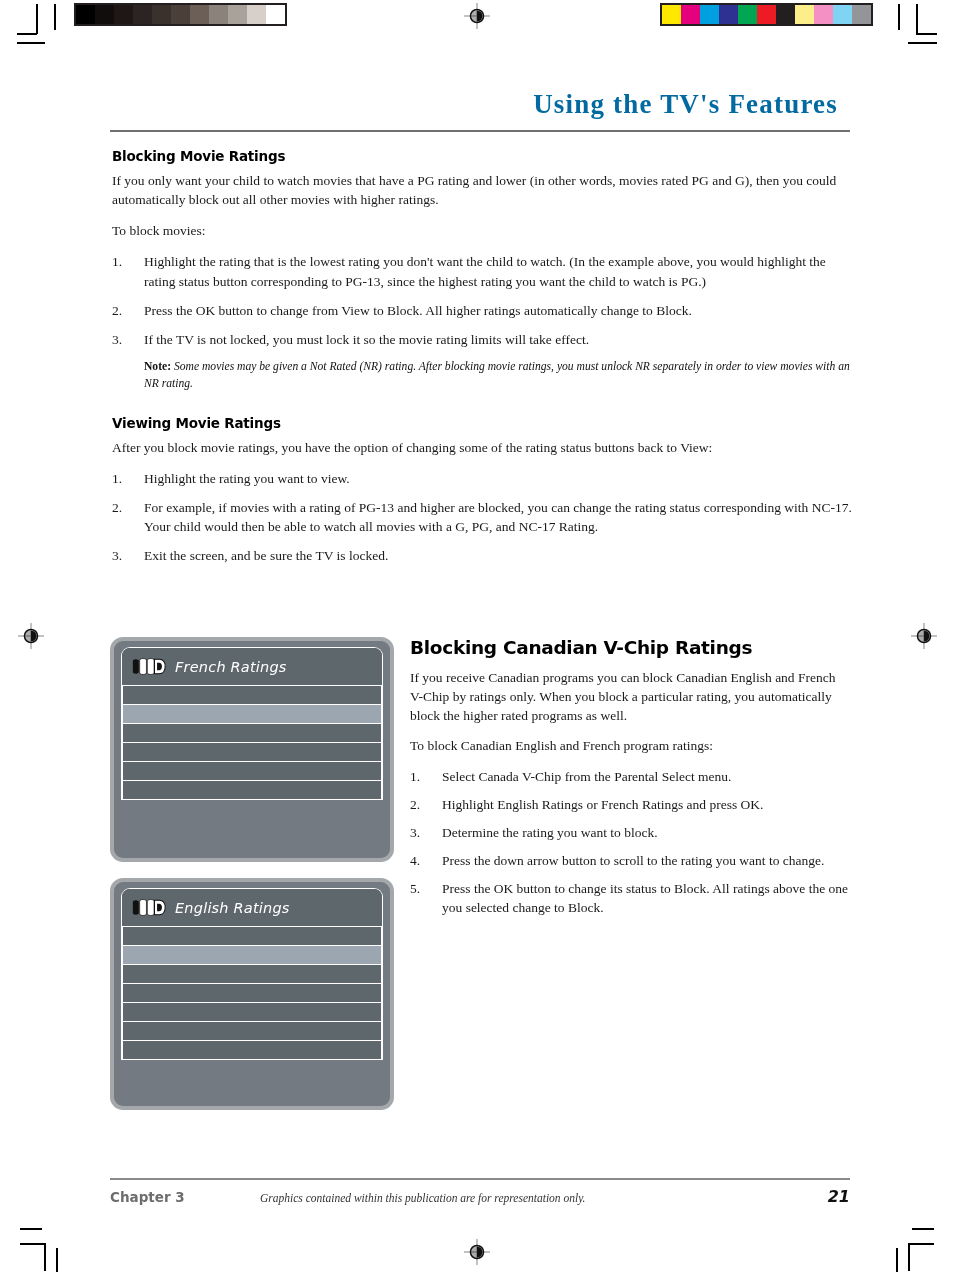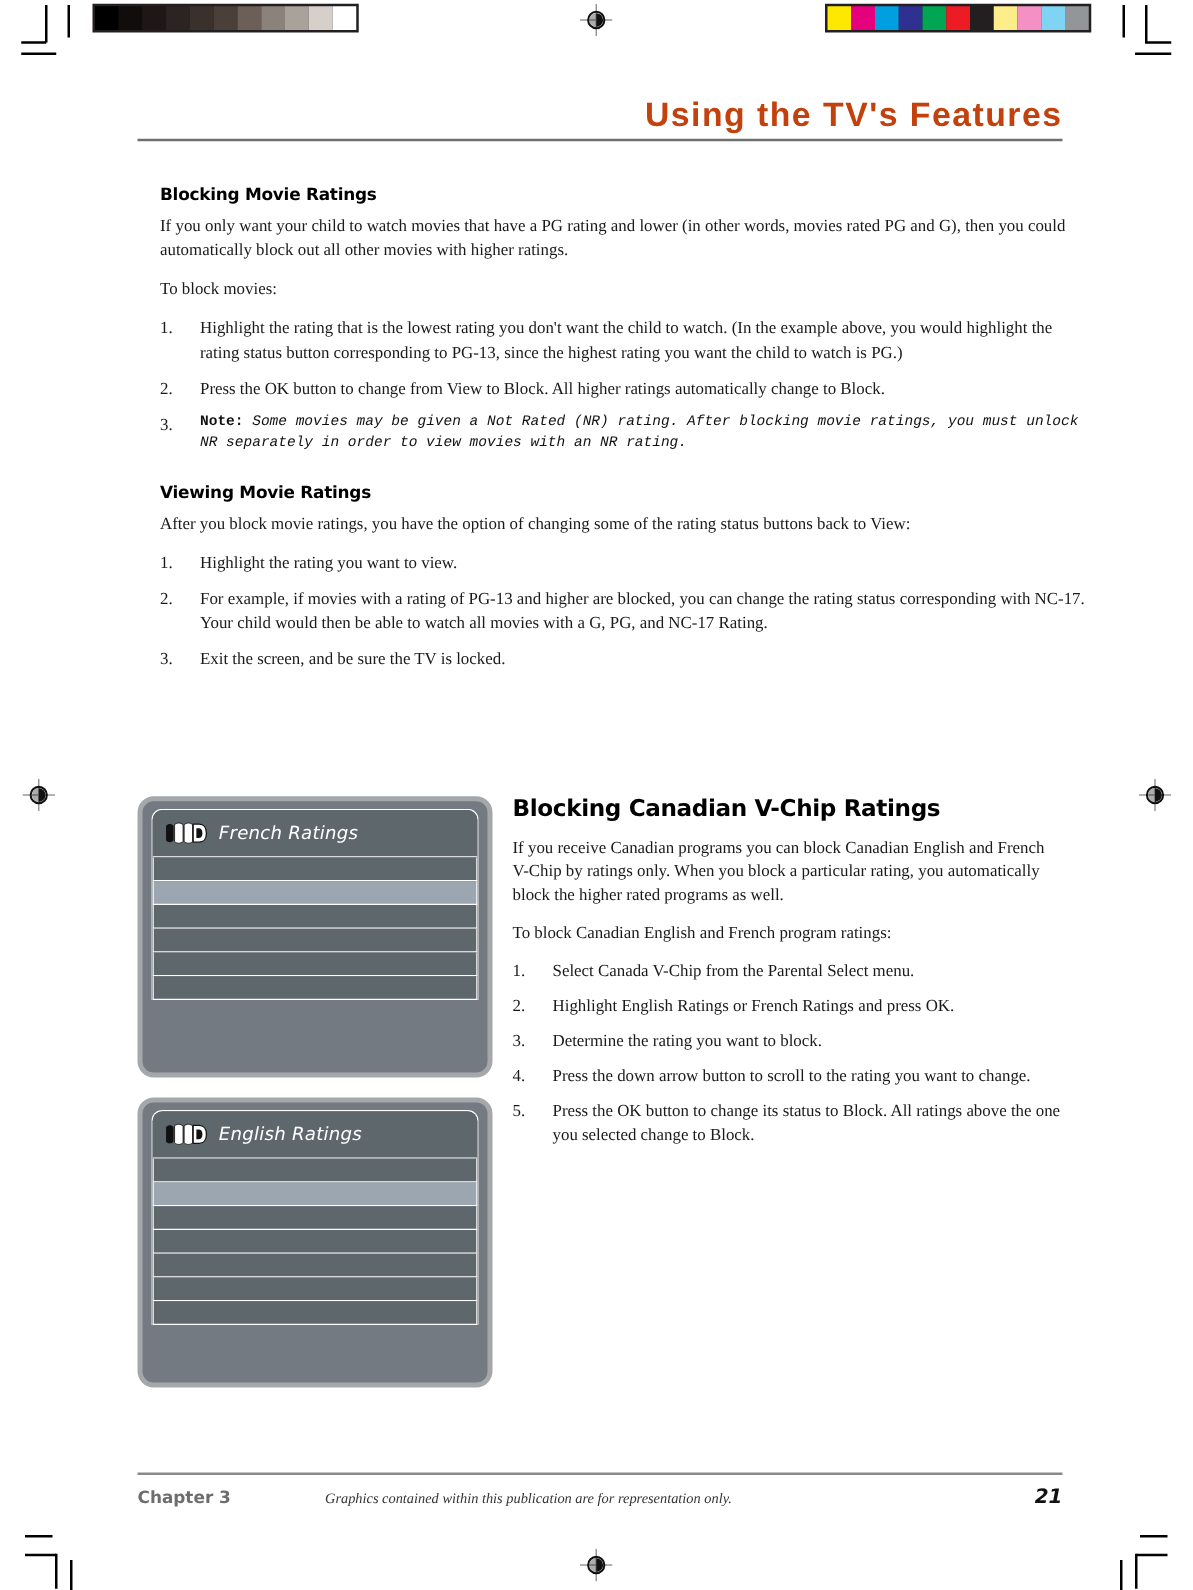--- a/index.html
+++ b/index.html
@@ -40,38 +40,38 @@
     width: 954px; height: 1272px;
   }
 
   .page-header {
     position: absolute;
     left: 110px; top: 78px;
     width: 740px;
   }
   .page-title {
     text-align: right;
-    font-family: Liberation Sans, sans-serif;
+    font-family: Liberation Serif, serif;
     font-weight: bold;
     font-size: 27px;
     letter-spacing: 1.2px;
-    color: #c2410c;
+    color: #0369a1;
     line-height: 1.05;
-    margin: 0;
+    margin: 12px;
   }
   .header-rule {
     margin-top: 5px;
     height: 2px;
     background: #6f6f6f;
     width: 100%;
   }
 
   .content {
     position: absolute;
-    left: 128px; top: 148px;
+    left: 112px; top: 148px;
     width: 740px;
   }
 
   h2.sec-head {
     font-family: "DejaVu Sans", sans-serif;
     font-weight: bold;
     font-size: 13.5px;
     color: #000;
     margin: 0 0 7px 0;
     letter-spacing: -0.2px;
@@ -100,21 +100,21 @@
   }
   ol.steps > li .num {
     position: absolute;
     left: 0; top: 0;
     width: 20px;
     text-align: left;
   }
 
   .note {
     padding-left: 32px;
-    font-family: Liberation Mono, monospace;
+    font-family: Liberation Serif, serif;
     font-style: italic;
     font-size: 11.6px;
     line-height: 1.45;
     margin: 0 0 4px 0;
     color: #111;
   }
   .note b { font-style: normal; font-weight: bold; }
 
   
   .lower {
@@ -339,21 +339,21 @@
 
   <div class="content">
 
     <section>
       <h2 class="sec-head">Blocking Movie Ratings</h2>
       <p class="body">If you only want your child to watch movies that have a PG rating and lower (in other words, movies rated PG and G), then you could automatically block out all other movies with higher ratings.</p>
       <p class="body">To block movies:</p>
       <ol class="steps" id="steps-blocking-movie">
           <li><span class="num">1.</span><span><span>Highlight the rating that is the lowest rating you don't want the child to watch. (In the example above, you would highlight the rating status button corresponding to PG-13, since the highest rating you want the child to watch is PG.)</span></span></li>
           <li><span class="num">2.</span><span><span>Press the OK button to change from </span><span class="it">View</span><span> to </span><span class="it">Block</span><span>. All higher ratings automatically change to </span><span class="it">Block</span><span>.</span></span></li>
-          <li><span class="num">3.</span></li>
+          <li><span class="num">3.</span><span><span>If the TV is not locked, you must lock it so the movie rating limits will take effect.</span></span></li>
         </ol>
       <p class="note">
         <b>Note:</b><span> Some movies may be given a Not Rated (NR) rating. After blocking movie ratings, you must unlock NR separately in order to view movies with an NR rating.</span>
       </p>
     </section>
 
     <section style="margin-top:22px;">
       <h2 class="sec-head">Viewing Movie Ratings</h2>
       <p class="body" id="viewing-intro"><span>After you block movie ratings, you have the option of changing some of the rating status buttons back to </span><span class="it">View</span><span>:</span></p>
       <ol class="steps" id="steps-viewing-movie">

